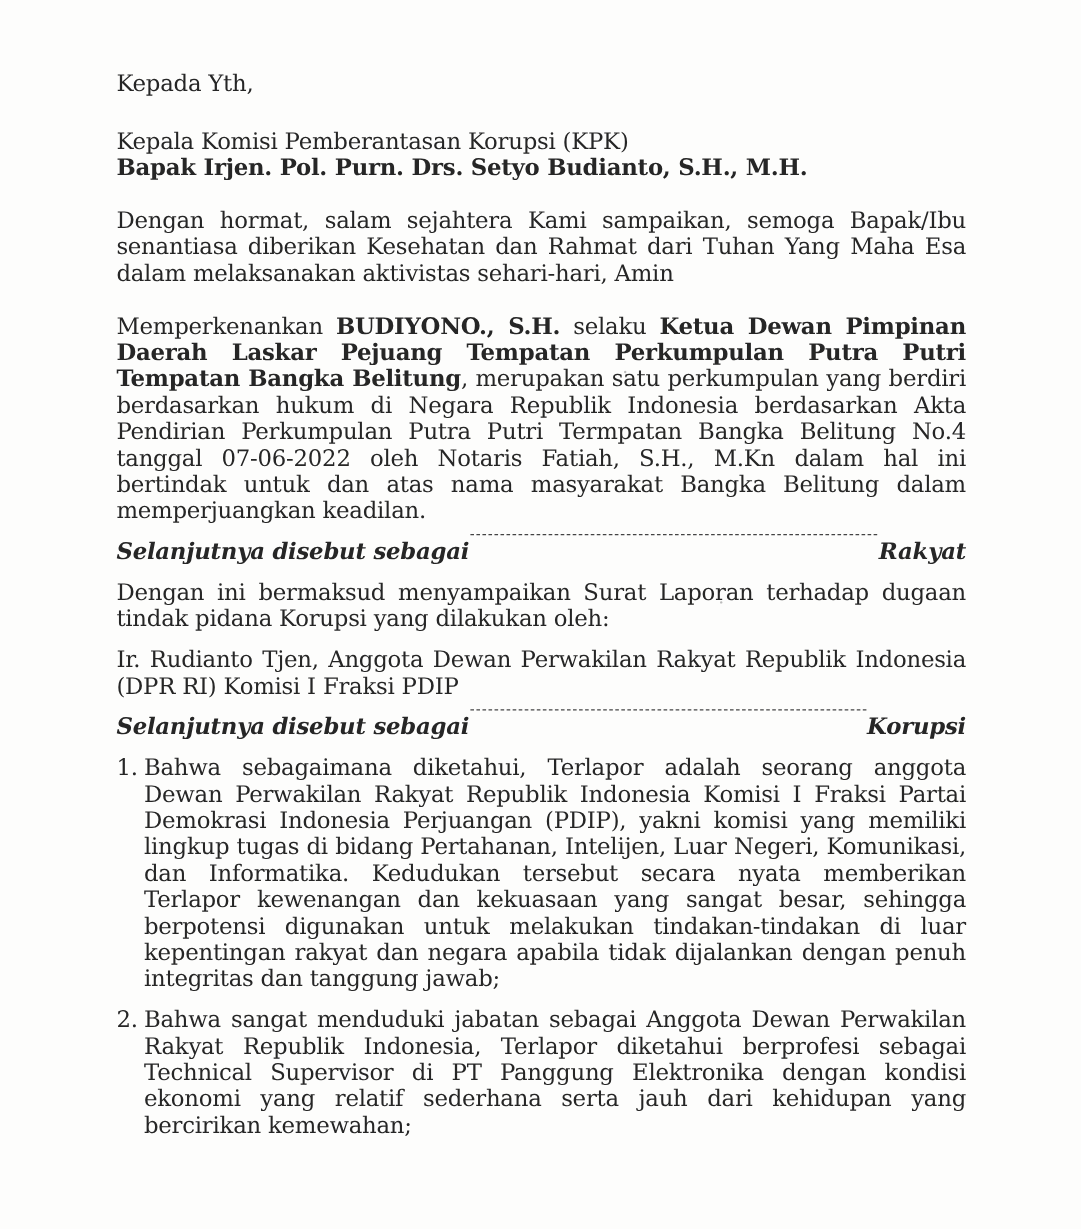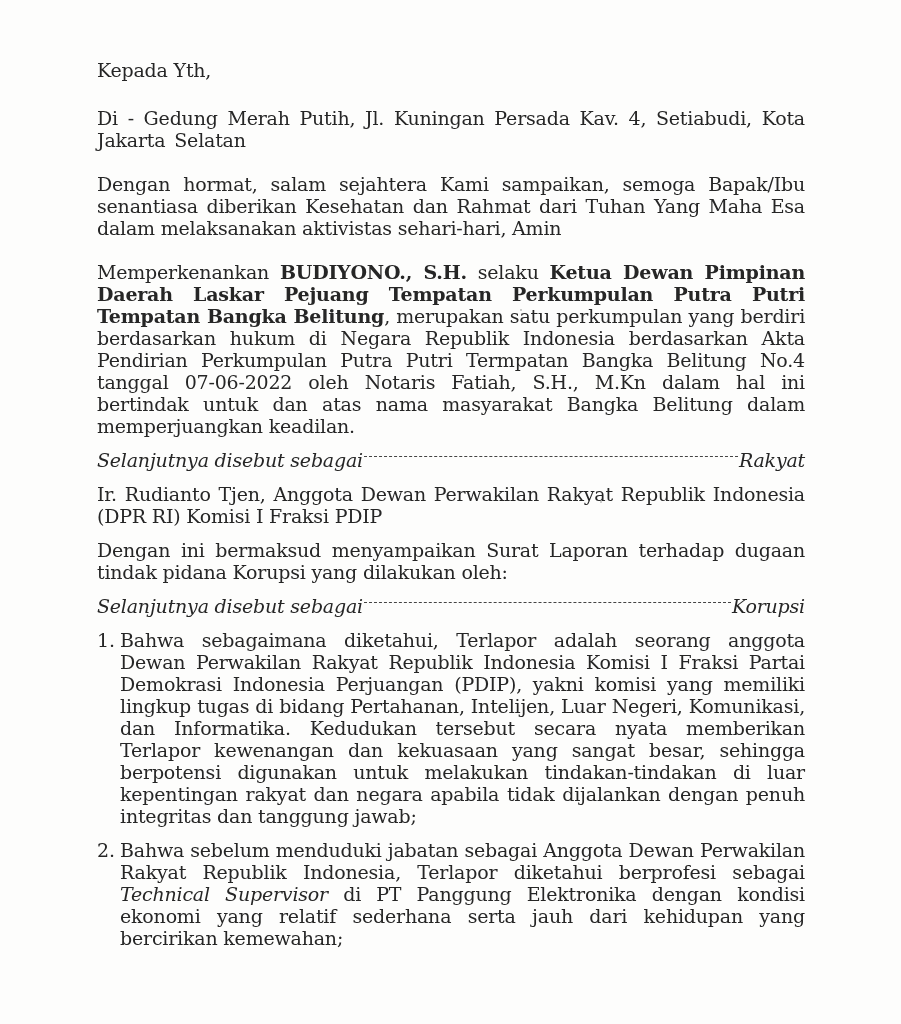--- a/index.html
+++ b/index.html
@@ -15,27 +15,27 @@
     box-sizing: border-box;
     padding: 28px 96px 0 97px;
     font-size: 19px;
     line-height: 22px;
     letter-spacing: -0.2px;
     margin-top: 31px;
   }
   p { margin: 0; }
   .justify { text-align: justify; text-align-last: auto; }
   .b { font-weight: bold; }
-  .i { font-style: italic; }
+  .i { }
   .gap-a { margin-top: 26px; }
   .gap-b { margin-top: 22px; }
   .gap-c { margin-top: 12px; }
   .sebut {
-    display: flex; align-items: center;
-    font-weight: normal; font-style: italic;
+    display: flex; align-items: flex-start;
+    font-weight: bold; font-style: italic;
     margin-top: 12px;
   }
   .sebut .dots {
     flex: 1; border-bottom: 1px dashed #444; margin: 0 1px;
     transform: translateY(-4px);
   }
   .heading {
     font-weight: bold; text-align: justify; letter-spacing: -0.1px;
     margin-top: 14px; line-height: 22.5px;
   }
@@ -46,53 +46,54 @@
   .speck { position: absolute; width: 2px; height: 2px; background: #bbb; border-radius: 50%; }
 </style>
 </head>
 <body>
 
 <div class="page">
 
   <p>Kepada Yth,</p>
 
   <div class="gap-a">
+    <p>Kepala Komisi Pemberantasan Korupsi (KPK)</p>
+    <p class="b">Bapak Irjen. Pol. Purn. Drs. Setyo Budianto, S.H., M.H.</p>
   </div>
 
-  <p class="gap-a justify" style="word-spacing:3px;">Di - Gedung Merah Putih, Jl. Kuningan Persada Kav. 4, Setiabudi, Kota Jakarta Selatan</p>
 
   <p class="gap-b justify">Dengan hormat, salam sejahtera Kami sampaikan, semoga Bapak/Ibu senantiasa diberikan Kesehatan dan Rahmat dari Tuhan Yang Maha Esa dalam melaksanakan aktivistas sehari-hari, Amin</p>
 
   <p class="gap-b justify">
     <span>Memperkenankan </span><span class="b">BUDIYONO., S.H.</span><span> selaku </span><span class="b">Ketua Dewan Pimpinan Daerah Laskar Pejuang Tempatan Perkumpulan Putra Putri Tempatan Bangka Belitung</span><span>, merupakan satu perkumpulan yang berdiri berdasarkan hukum di Negara Republik Indonesia berdasarkan Akta Pendirian Perkumpulan Putra Putri Termpatan Bangka Belitung No.4 tanggal 07-06-2022 oleh Notaris Fatiah, S.H., M.Kn dalam hal ini bertindak untuk dan atas nama masyarakat Bangka Belitung dalam memperjuangkan keadilan.</span>
   </p>
 
   <div class="sebut">
     <span>Selanjutnya disebut sebagai</span>
     <span class="dots"></span>
     <span>Rakyat</span>
   </div>
 
+  <p class="gap-c justify">Dengan ini bermaksud menyampaikan Surat Laporan terhadap dugaan tindak pidana Korupsi yang dilakukan oleh:</p>
+
   <p class="gap-c justify">Ir. Rudianto Tjen, Anggota Dewan Perwakilan Rakyat Republik Indonesia (DPR RI) Komisi I Fraksi PDIP</p>
-
-  <p class="gap-c justify">Dengan ini bermaksud menyampaikan Surat Laporan terhadap dugaan tindak pidana Korupsi yang dilakukan oleh:</p>
 
   <div class="sebut">
     <span>Selanjutnya disebut sebagai</span>
     <span class="dots"></span>
     <span>Korupsi</span>
   </div>
 
 
   <ol class="points">
     <li>
       <span class="num">1.</span>
       <span class="txt">Bahwa sebagaimana diketahui, Terlapor adalah seorang anggota Dewan Perwakilan Rakyat Republik Indonesia Komisi I Fraksi Partai Demokrasi Indonesia Perjuangan (PDIP), yakni komisi yang memiliki lingkup tugas di bidang Pertahanan, Intelijen, Luar Negeri, Komunikasi, dan Informatika. Kedudukan tersebut secara nyata memberikan Terlapor kewenangan dan kekuasaan yang sangat besar, sehingga berpotensi digunakan untuk melakukan tindakan-tindakan di luar kepentingan rakyat dan negara apabila tidak dijalankan dengan penuh integritas dan tanggung jawab;</span>
     </li>
     <li>
       <span class="num">2.</span>
-      <span class="txt"><span>Bahwa sebelum menduduki jabatan sebagai Anggota Dewan Perwakilan Rakyat Republik Indonesia, Terlapor diketahui berprofesi sebagai </span><span class="i">Technical Supervisor</span><span> di PT Panggung Elektronika dengan kondisi ekonomi yang relatif sederhana serta jauh dari kehidupan yang bercirikan kemewahan;</span></span>
+      <span class="txt"><span>Bahwa sangat menduduki jabatan sebagai Anggota Dewan Perwakilan Rakyat Republik Indonesia, Terlapor diketahui berprofesi sebagai </span><span class="i">Technical Supervisor</span><span> di PT Panggung Elektronika dengan kondisi ekonomi yang relatif sederhana serta jauh dari kehidupan yang bercirikan kemewahan;</span></span>
     </li>
   </ol>
 
   <span class="speck" style="left:520px;top:278px;"></span>
   <span class="speck" style="left:600px;top:470px;"></span>
 </div>
 
 </body></html>

